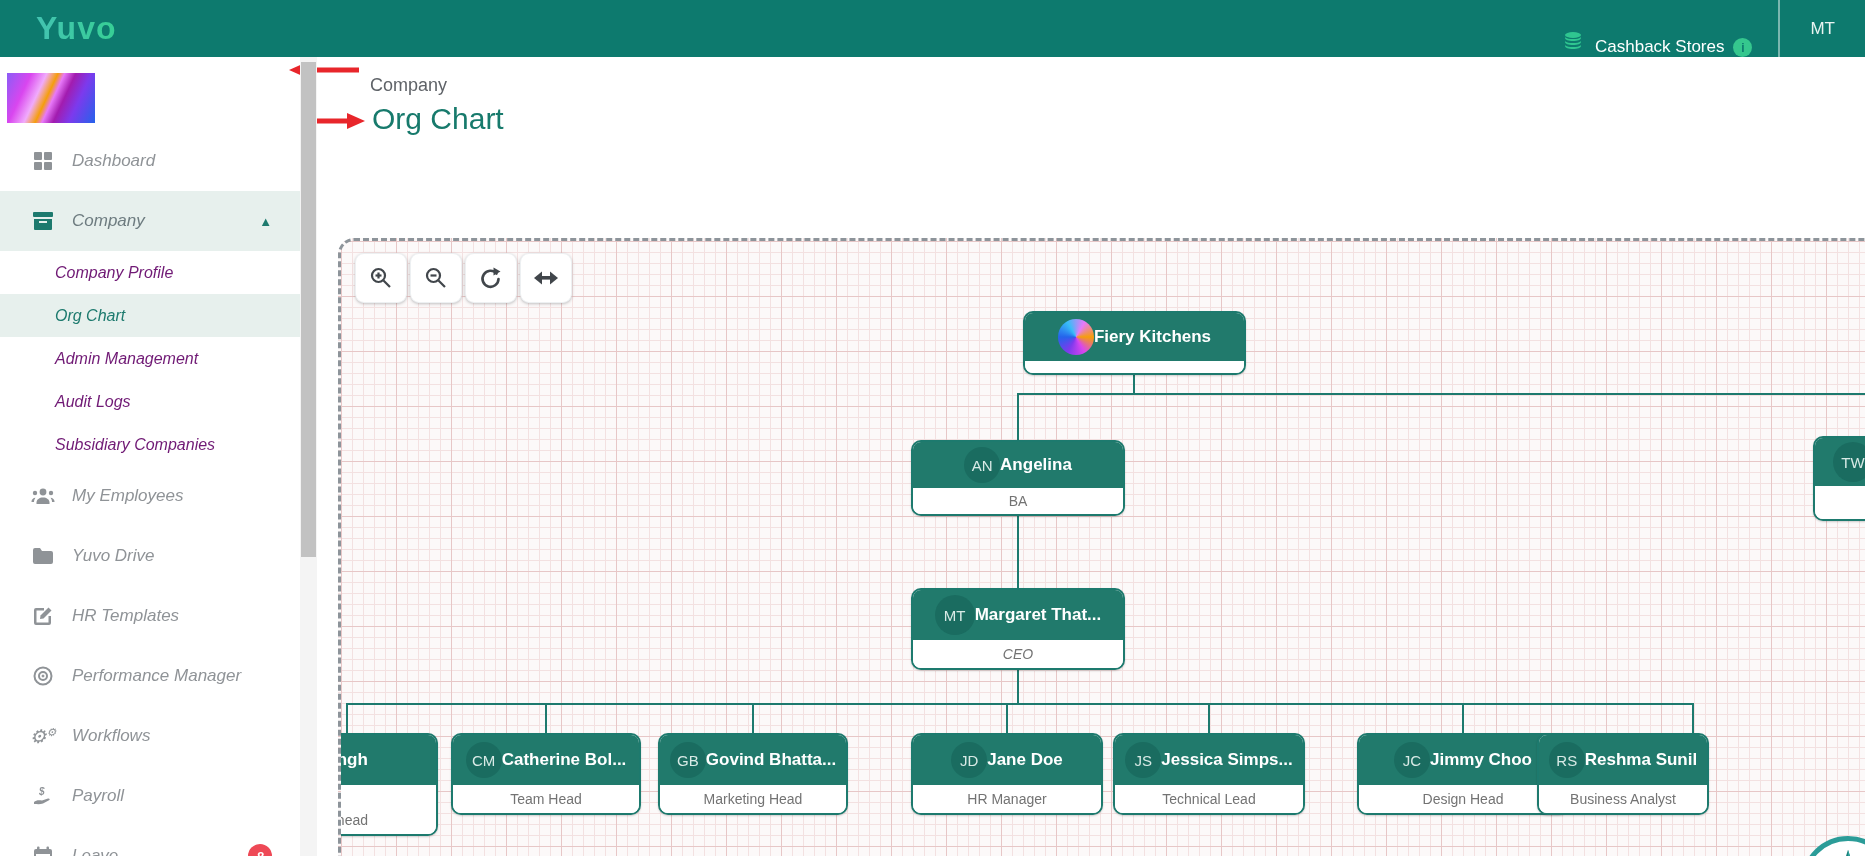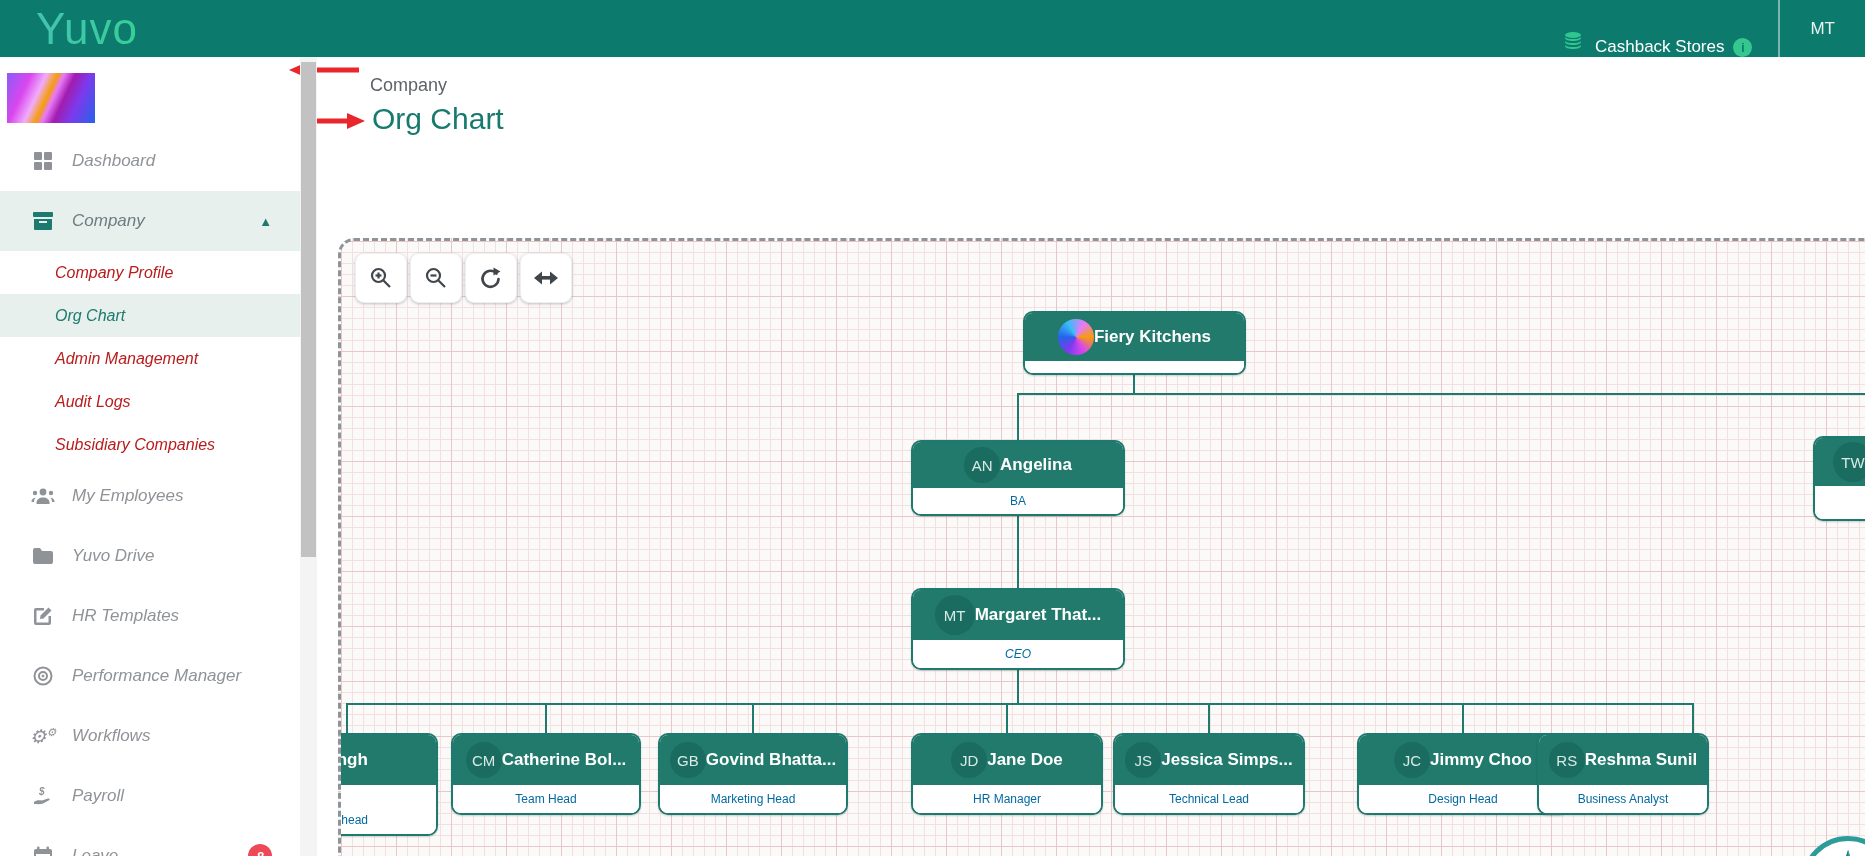--- a/index.html
+++ b/index.html
@@ -1,37 +1,37 @@
 <!DOCTYPE html>
 <html><head>
 <meta charset="utf-8">
 <style>
   * { margin:0; padding:0; box-sizing:border-box; }
   html,body { width:1865px; height:856px; overflow:hidden; font-family:"Liberation Sans", sans-serif; background:#fff; position:relative; }
 
   
   .topbar { position:absolute; left:0; top:0; width:1865px; height:57px; background:#0d7a6e; display:flex; align-items:center; z-index:30; }
-  .brand { margin-left:36px; font-size:44px; font-weight:400; letter-spacing:1px;
+  .brand { margin-left:36px; font-size:32px; font-weight:700; letter-spacing:1px;
            background:linear-gradient(90deg,#43c3b1 0%,#37cf95 100%);
            -webkit-background-clip:text; background-clip:text; color:transparent; }
   .topbar-right { margin-left:auto; display:flex; align-items:center; height:100%; }
   .tb-group { display:flex; align-items:flex-end; gap:9px; padding:0 26px; height:100%; cursor:pointer; }
   .tb-label { color:#fff; font-size:17px; white-space:nowrap; }
   .tb-sep { width:1px; height:57px; background:rgba(255,255,255,0.45); }
   .info-dot { width:19px; height:19px; border-radius:50%; background:#35c78e; color:#0d7a6e; font-size:12px; font-weight:700; display:flex; align-items:center; justify-content:center; }
   .tb-user { padding:0 30px; color:#e8f4f1; font-size:17px; }
 
   
   .sidebar { position:absolute; left:0; top:57px; width:300px; height:799px; background:#fff; z-index:20;font-style:italic; }
   .side-logo { margin:16px 0 8px 7px; width:88px; height:50px;
       background:linear-gradient(115deg,#8b5cf6 0%,#d946ef 22%,#f0abfc 36%,#f59e0b 46%,#e879f9 52%,#a21caf 62%,#7c3aed 76%,#2563eb 100%); }
   .s-item { height:60px; display:flex; align-items:center; padding:0 28px 0 30px; cursor:pointer; color:#8f9397; font-size:17px; }
   .s-item .s-ico { width:26px; display:flex; justify-content:center; margin-right:16px; flex:none; }
   .s-item.active-parent { background:#e7f0ed; color:#6e7c80; }
-  .s-sub { height:43px; display:flex; align-items:center; padding-left:55px; cursor:pointer; color:#b91c1c; font-size:16px; position:relative; }
+  .s-sub { height:43px; display:flex; align-items:center; padding-left:55px; cursor:pointer; color:#701a75; font-size:16px; position:relative; }
   .s-sub.active { background:#e7f0ed; color:#1d7a6e; }
   .caret { margin-left:auto; color:#1d7a6e; font-size:13px; }
   .badge { margin-left:auto; min-width:24px; height:24px; border-radius:12px; background:#ee4956; color:#fff; font-size:13px; font-weight:700; display:flex; align-items:center; justify-content:center; }
   .s-ico svg { display:block; }
 
   
   .scroll-track { position:absolute; left:300px; top:57px; width:17px; height:799px; background:#f4f4f4; z-index:21; }
   .scroll-thumb { position:absolute; left:1px; top:5px; width:15px; height:495px; background:#c2c2c2; }
 
   
@@ -52,21 +52,21 @@
 
   .tbtn { position:absolute; top:12px; width:52px; height:50px; background:#fff; border:1px solid #edf0f2; border-radius:9px;
       box-shadow:0 1px 3px rgba(60,64,67,.3); display:flex; align-items:center; justify-content:center; cursor:pointer; }
 
   .conn { position:absolute; background:#1d7a6e; }
 
   .onode { position:absolute; border:2px solid #1d7a6e; border-radius:10px; background:#fff; overflow:hidden; cursor:pointer;
       box-shadow:0 1px 2px rgba(0,0,0,.18); }
   .onode .hd { background:#217a6c; display:flex; align-items:center; justify-content:center; height:46px; }
   .onode .nm { color:#fff; font-weight:700; font-size:17px; white-space:nowrap; }
-  .onode .bd { display:flex; align-items:center; justify-content:center; height:26px; color:#0369a1; font-size:12px; background:#fff; white-space:nowrap; }
+  .onode .bd { display:flex; align-items:center; justify-content:center; height:26px; color:#737373; font-size:14px; background:#fff; white-space:nowrap; }
   .avatar { width:36px; height:36px; border-radius:50%; background:#1a6c60; color:#d9eae6; font-size:15px;
       display:flex; align-items:center; justify-content:center; flex:none; }
   .avatar.img { background:conic-gradient(from 210deg,#7c3aed,#2563eb,#38bdf8,#e879f9,#f59e0b,#d946ef,#7c3aed); }
   .onode.root .hd { height:48px; }
   .onode.root .bd { height:12px; }
   .onode.clip-left .hd { justify-content:center; padding-right:20px; height:50px; }
   .onode.clip-left .bd { justify-content:flex-end; padding-right:68px; height:28px;margin-top:21px; }
   .onode.row4 .hd { height:50px; }
   .onode.row4 .bd { height:28px; }
   .onode.tw .hd { justify-content:flex-start; padding-left:18px; height:48px; }

